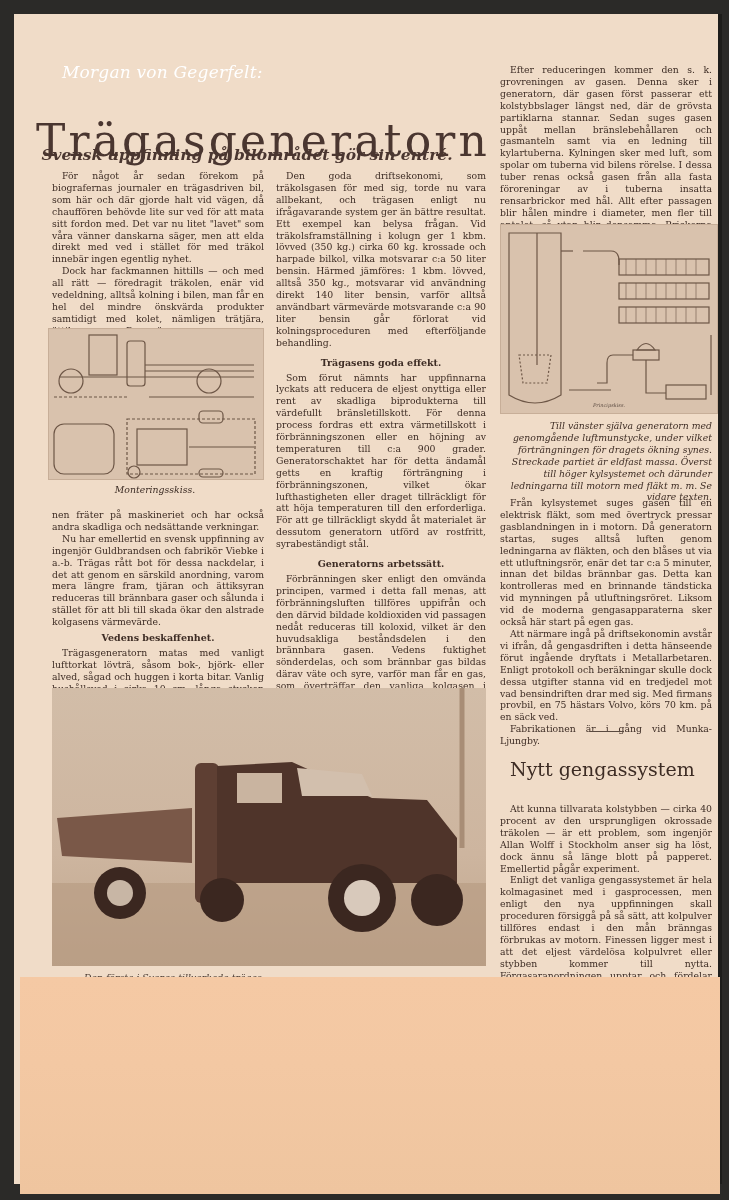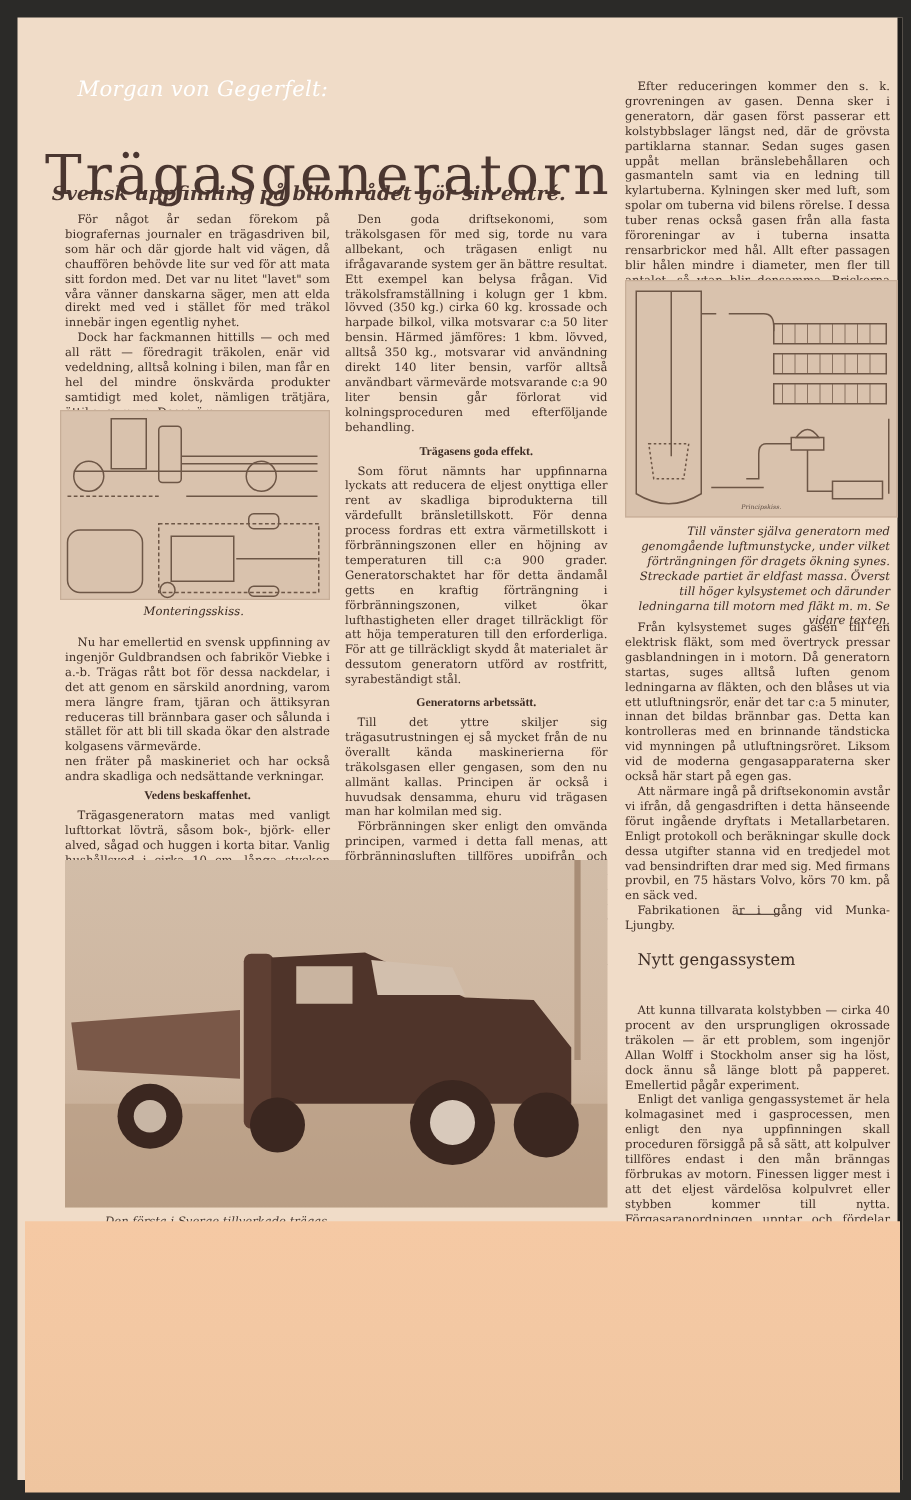--- a/index.html
+++ b/index.html
@@ -6,27 +6,27 @@
   body { width:729px; height:1200px; background:#2b2a28; position:relative; overflow:hidden;
          font-family:"DejaVu Serif", serif; color:#3a2a22; }
   .paper { position:absolute; left:14px; top:14px; width:708px; height:1170px; background:#f0dcc8; }
   .clip-right-edge { position:absolute; left:718px; top:14px; width:4px; height:1170px; background:#1e1d1b; }
   .byline { position:absolute; left:62px; top:62px; font-style:italic; font-size:17px; color:#ffffff; letter-spacing:0.2px; }
   .title { position:absolute; left:0; width:494px; top:86px; text-align:center; font-family:"DejaVu Serif", serif;
            font-size:44px; letter-spacing:3.2px; color:#4a3630; font-weight:normal;padding-left:16px; }
   .subtitle { position:absolute; left:0; width:494px; top:145px; text-align:center; font-style:italic; font-size:15.5px; color:#4a3630;font-weight:bold; }
   .col { position:absolute; font-size:9.3px; line-height:11.9px; text-align:justify; color:#3d2c24; }
   .col p { margin:0; text-indent:10px; }
-  .col h4 { margin:8px 0 3px 0; font-size:9.5px; text-align:center; font-weight:bold;font-family:Liberation Serif, serif; }
+  .col h4 { margin:8px 0 3px 0; font-size:9.5px; text-align:center; font-weight:bold; }
   .cap { font-style:italic; font-size:9.3px; text-align:center; }
   .fig { position:absolute; background:#d9c2ad; border:1px solid #c7ae98; }
   .photo { position:absolute; left:52px; top:688px; width:434px; height:278px; background:linear-gradient(#d2bda8 0%, #cdb59f 60%, #bfa68d 100%); }
   .photo-caption { position:absolute; left:84px; top:972px; font-style:italic; font-size:9.3px; color:#4a3a30; }
   .strip { position:absolute; left:20px; top:977px; width:700px; height:217px; background:linear-gradient(#f5c9a4 0%, #f3c8a3 40%, #efc59f 100%); }
-  h2.sub-article-title { position:absolute; left:510px; top:758px; margin:0; font-weight:normal; font-size:13px; line-height:22px; color:#3d2c24; }
+  h2.sub-article-title { position:absolute; left:510px; top:758px; margin:0; font-weight:normal; font-size:19px; line-height:22px; color:#3d2c24; }
   .rule { position:absolute; left:590px; top:731px; width:34px; border-top:1.5px solid #5a4a40; }
   .line-draw { stroke:#6d5646; fill:none; stroke-width:1.2; }
 </style>
 </head>
 <body>
 
 <div class="paper"></div>
 <div class="clip-right-edge"></div>
 
 <div class="byline">Morgan von Gegerfelt:</div>
@@ -56,32 +56,31 @@
       <line x1="140" y1="118" x2="205" y2="118"></line>
       <rect x="150" y="82" width="24" height="12" rx="4"></rect>
       <rect x="150" y="140" width="24" height="8" rx="4"></rect>
       <circle cx="85" cy="143" r="6"></circle>
     </g>
   </svg>
 </div>
 <div class="cap" style="position:absolute; left:48px; top:484px; width:214px;">Monteringsskiss.</div>
 
 <div class="col" style="left:52px; top:509px; width:212px;">
+  <p style="text-indent:0">nen fräter på maskineriet och har också andra skadliga och nedsättande verkningar.</p>
   <p>Nu har emellertid en svensk uppfinning av ingenjör Guldbrandsen och fabrikör Viebke i a.-b. Trägas rått bot för dessa nackdelar, i det att genom en särskild anordning, varom mera längre fram, tjäran och ättiksyran reduceras till brännbara gaser och sålunda i stället för att bli till skada ökar den alstrade kolgasens värmevärde.</p>
-  <p style="text-indent:0">nen fräter på maskineriet och har också andra skadliga och nedsättande verkningar.</p>
   <h4 style="margin-top:4px">Vedens beskaffenhet.</h4>
   <p>Trägasgeneratorn matas med vanligt lufttorkat lövträ, såsom bok-, björk- eller alved, sågad och huggen i korta bitar. Vanlig hushållsved i cirka 10 cm. långa stycken passar bra, och</p>
 </div>
 
 <div class="col" style="left:276px; top:170px; width:210px;">
   <p>Den goda driftsekonomi, som träkolsgasen för med sig, torde nu vara allbekant, och trägasen enligt nu ifrågavarande system ger än bättre resultat. Ett exempel kan belysa frågan. Vid träkolsframställning i kolugn ger 1 kbm. lövved (350 kg.) cirka 60 kg. krossade och harpade bilkol, vilka motsvarar c:a 50 liter bensin. Härmed jämföres: 1 kbm. lövved, alltså 350 kg., motsvarar vid användning direkt 140 liter bensin, varför alltså användbart värmevärde motsvarande c:a 90 liter bensin går förlorat vid kolningsproceduren med efterföljande behandling.</p>
   <h4>Trägasens goda effekt.</h4>
   <p>Som förut nämnts har uppfinnarna lyckats att reducera de eljest onyttiga eller rent av skadliga biprodukterna till värdefullt bränsletillskott. För denna process fordras ett extra värmetillskott i förbränningszonen eller en höjning av temperaturen till c:a 900 grader. Generatorschaktet har för detta ändamål getts en kraftig förträngning i förbränningszonen, vilket ökar lufthastigheten eller draget tillräckligt för att höja temperaturen till den erforderliga. För att ge tillräckligt skydd åt materialet är dessutom generatorn utförd av rostfritt, syrabeständigt stål.</p>
   <h4>Generatorns arbetssätt.</h4>
-  <p>Till det yttre skiljer sig trägasutrustningen ej så mycket från de nu överallt kända maskinerierna för träkolsgasen eller gengasen, som den nu allmänt kallas. Principen är också i huvudsak densamma, ehuru vid trägasen man har kolmilan med sig.</p>
   <p>Förbränningen sker enligt den omvända principen, varmed i detta fall menas, att förbränningsluften tillföres uppifrån och den därvid bildade koldioxiden vid passagen nedåt reduceras till koloxid, vilket är den huvudsakliga beståndsdelen i den brännbara gasen. Vedens fuktighet sönderdelas, och som brännbar gas bildas därav väte och syre, varför man får en gas, som överträffar den vanliga kolgasen i värmevärde.</p>
 </div>
 
 <div class="col" style="left:500px; top:64px; width:212px;">
   <p>Efter reduceringen kommer den s. k. grovreningen av gasen. Denna sker i generatorn, där gasen först passerar ett kolstybbslager längst ned, där de grövsta partiklarna stannar. Sedan suges gasen uppåt mellan bränslebehållaren och gasmanteln samt via en ledning till kylartuberna. Kylningen sker med luft, som spolar om tuberna vid bilens rörelse. I dessa tuber renas också gasen från alla fasta föroreningar av i tuberna insatta rensarbrickor med hål. Allt efter passagen blir hålen mindre i diameter, men fler till antalet, så ytan blir densamma. Brickorna ökar också i antal. På detta sätt silas mindre och mindre partiklar ifrån. Att re-</p>
 </div>
 
 <div class="fig" style="left:500px; top:224px; width:216px; height:188px;">
   <svg width="216" height="188">
     <g class="line-draw">

